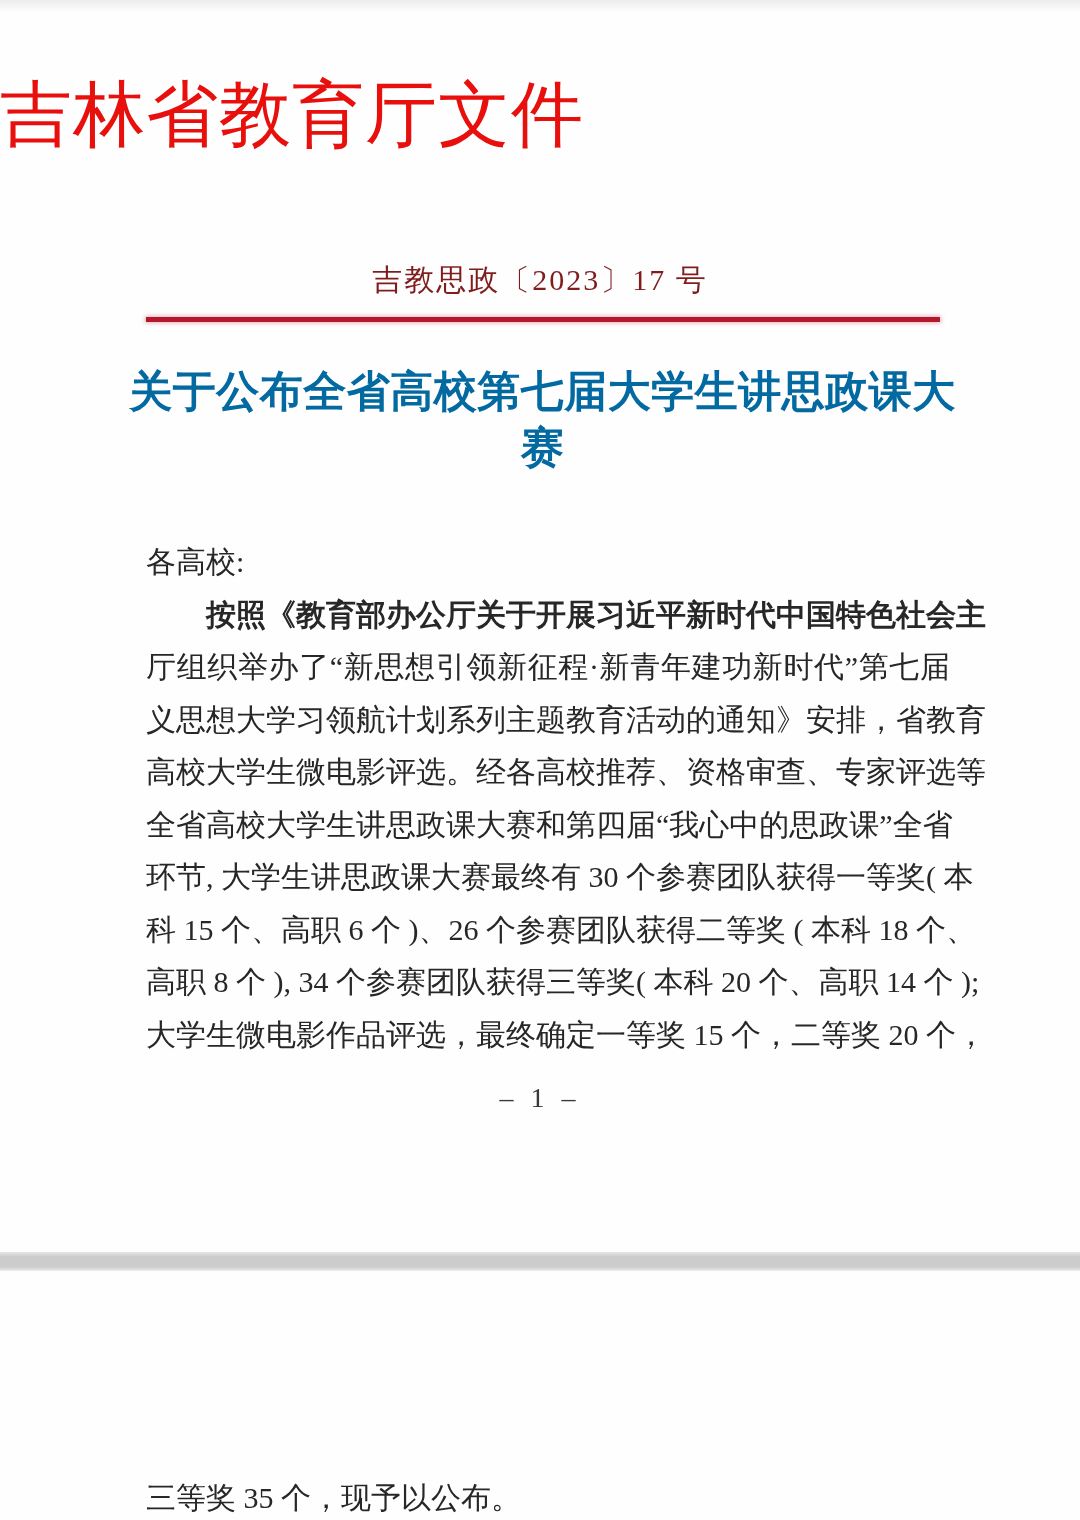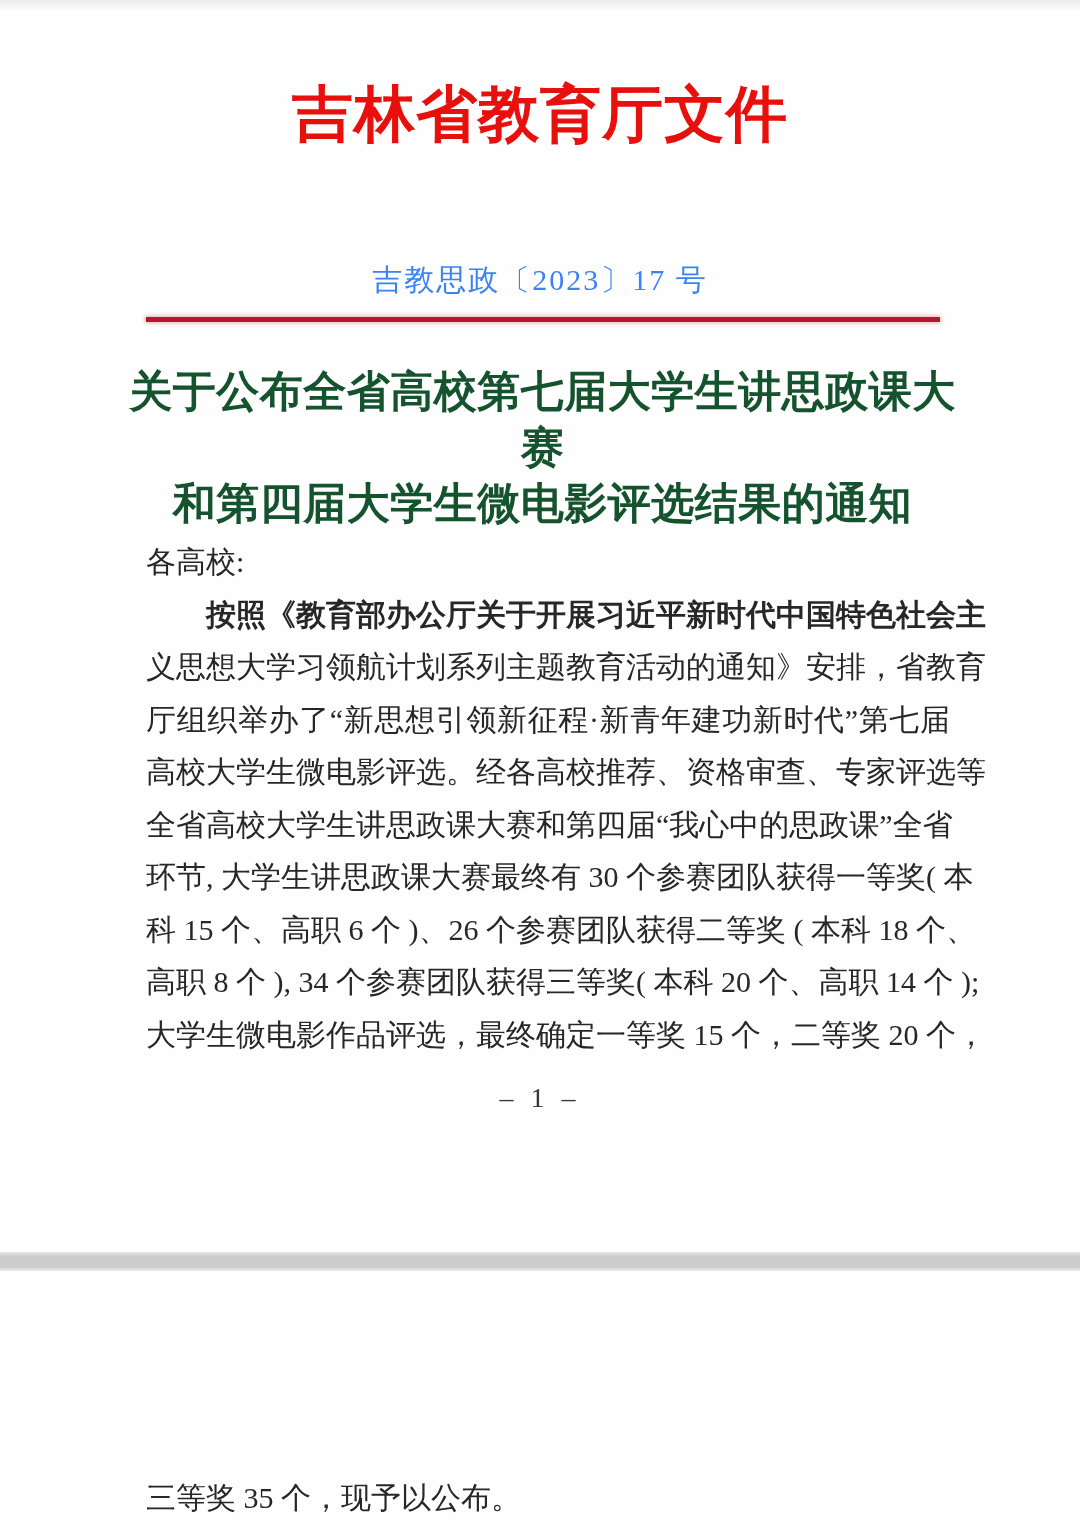--- a/index.html
+++ b/index.html
@@ -23,52 +23,52 @@
   .top-shade {
     position: absolute;
     top: 0; left: 0; right: 0;
     height: 12px;
     background: linear-gradient(rgba(0,0,0,0.07), rgba(0,0,0,0));
   }
 
   .red-header {
     position: absolute;
     top: 40px; left: 0; right: 0;
-    text-align: center;
-    font-size: 61px;
+    text-align: left;
+    font-size: 72px;
     line-height: 150px;
-    font-weight: 700;
+    font-weight: 400;
     letter-spacing: 1px;
     color: var(--header_red);
     white-space: nowrap;
   }
 
   .doc-number {
     position: absolute;
     top: 258px; left: 0; right: 0;
     text-align: center;
     font-size: 30px;
     line-height: 44px;
     letter-spacing: 2px;
-    color: #3b82f6;
+    color: #7f1d1d;
   }
 
   .red-rule {
     position: absolute;
     top: 317px; left: 146px;
     width: 794px; height: 5px;
     background: var(--rule_red);
     box-shadow: 0 0 4px 1px rgba(190, 30, 50, 0.35);
   }
 
   .notice-title {
     position: absolute;
     top: 364px; left: 110px; right: 105px;
     text-align: center;
-    color: #14532d;
+    color: #0369a1;
     font-size: 43px;
     font-weight: 800;
     line-height: 56px;
     letter-spacing: 0.5px;
   }
 
   .body-block {
     position: absolute;
     top: 536px; left: 146px;
     width: 804px;
@@ -126,28 +126,27 @@
   <div class="top-shade"></div>
 
   <div class="red-header">吉林省教育厅文件</div>
 
   <div class="doc-number">吉教思政〔2023〕17 号</div>
 
   <div class="red-rule"></div>
 
   <div class="notice-title">
     <div>关于公布全省高校第七届大学生讲思政课大赛</div>
-    <div>和第四届大学生微电影评选结果的通知</div>
   </div>
 
   <div class="body-block">
     <div class="body-line salutation">各高校:</div>
     <div class="body-line indent">按照《教育部办公厅关于开展习近平新时代中国特色社会主</div>
+    <div class="body-line">厅组织举办了“新思想引领新征程·新青年建功新时代”第七届</div>
     <div class="body-line">义思想大学习领航计划系列主题教育活动的通知》安排，省教育</div>
-    <div class="body-line">厅组织举办了“新思想引领新征程·新青年建功新时代”第七届</div>
     <div class="body-line">高校大学生微电影评选。经各高校推荐、资格审查、专家评选等</div>
     <div class="body-line">全省高校大学生讲思政课大赛和第四届“我心中的思政课”全省</div>
     <div class="body-line">环节, 大学生讲思政课大赛最终有 30 个参赛团队获得一等奖( 本</div>
     <div class="body-line">科 15 个、高职 6 个 )、26 个参赛团队获得二等奖 ( 本科 18 个、</div>
     <div class="body-line">高职 8 个 ), 34 个参赛团队获得三等奖( 本科 20 个、高职 14 个 );</div>
     <div class="body-line">大学生微电影作品评选，最终确定一等奖 15 个，二等奖 20 个，</div>
   </div>
 
   <div class="page-number">– 1 –</div>
 

